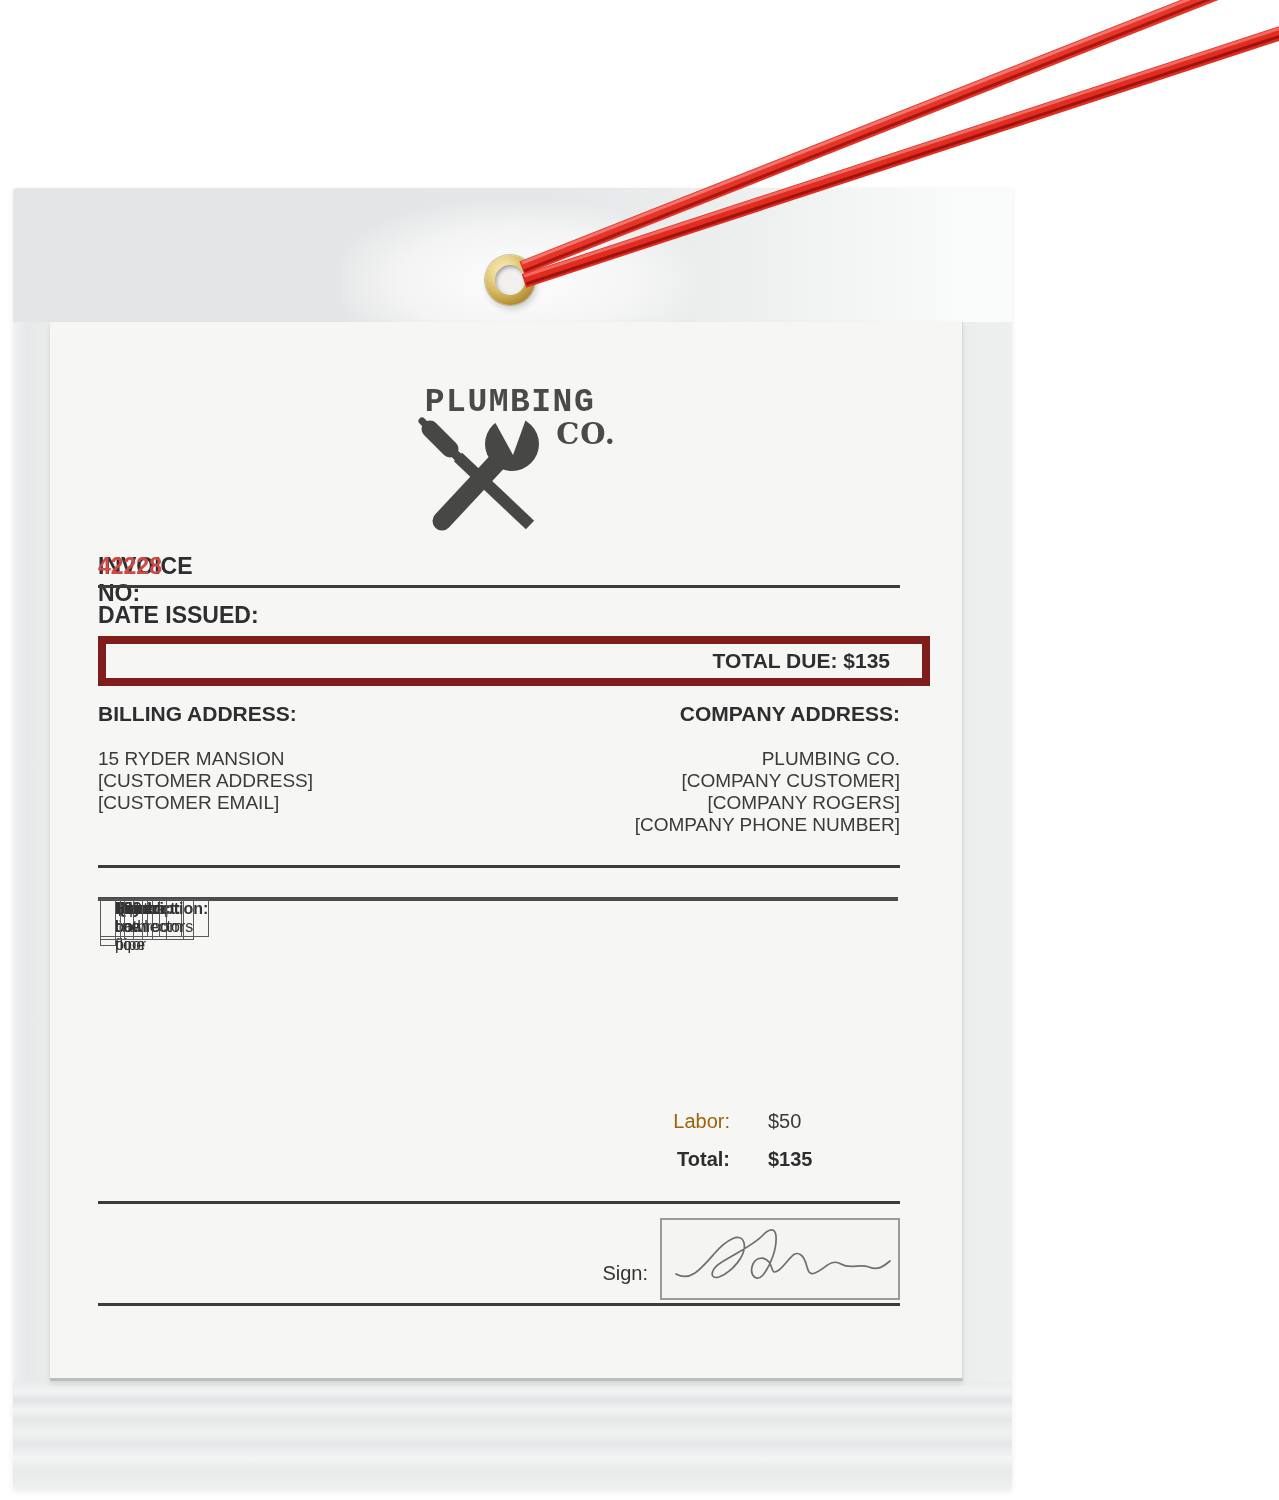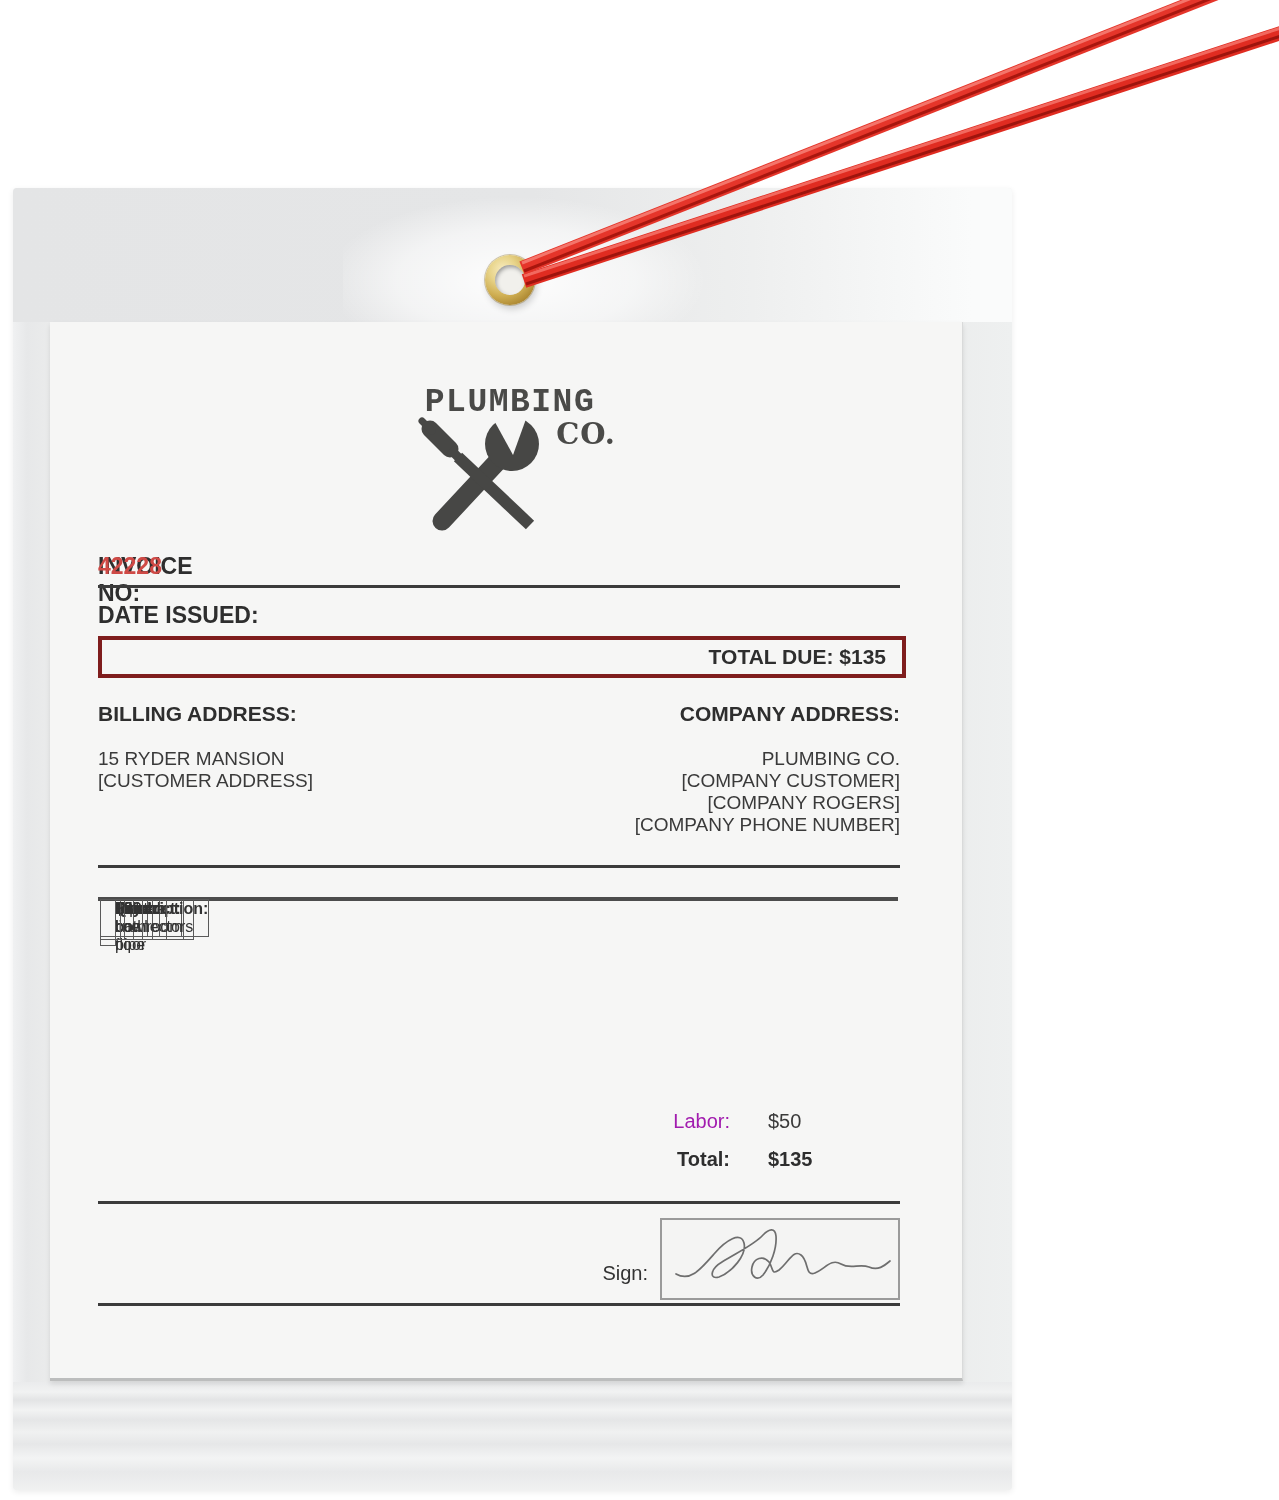--- a/index.html
+++ b/index.html
@@ -34,41 +34,41 @@
   .logo-co{left:186px;top:33px;width:80px;text-align:center;
       font-family:"DejaVu Serif", serif;font-weight:bold;font-size:29px;letter-spacing:1px;color:#4a4a48;}
   .logo-tools{left:54px;top:27px;width:135px;height:128px;}
 
   
   .invoice-no{left:48px;top:231px;font-size:23px;font-weight:bold;}
   .invoice-no .num{color:#cf4a46;}
   .rule{left:48px;width:802px;height:3px;background:#3b3b3b;}
   .rule1{top:263px;} .rule2{top:543px;} .rule3{top:879px;} .rule4{top:981px;}
   .date-issued{left:48px;top:280px;font-size:23px;font-weight:bold;}
-  .totaldue-box{left:48px;top:314px;width:784px;height:34px;border:4px solid #7f1d1d;
-      text-align:right;line-height:34px;padding-right:16px;font-size:21px;font-weight:bold;}
+  .totaldue-box{left:48px;top:314px;width:784px;height:34px;border:8px solid #7f1d1d;
+      text-align:right;line-height:34px;padding-right:32px;font-size:21px;font-weight:bold;}
 
   
   .addr-head-left{left:48px;top:380px;font-size:21px;font-weight:bold;}
   .addr-head-right{left:448px;top:380px;width:402px;text-align:right;font-size:21px;font-weight:bold;}
   .addr-left{left:48px;top:426px;width:360px;font-size:19px;line-height:22px;color:#3a3a3a;}
   .addr-right{left:448px;top:426px;width:402px;text-align:right;font-size:19px;line-height:22px;color:#3a3a3a;}
   .addr-left div,.addr-right div{position:static;}
 
   
   .items{left:48px;top:575px;width:800px;border-collapse:collapse;table-layout:fixed;
          border:2px solid #4c4c4c;font-size:16px;color:#333;}
   .items th,.items td{border:1px solid #5a5a5a;text-align:left;padding:0 0 0 14px;font-weight:normal;}
   .items th{font-weight:bold;height:36px;}
   .items td{height:39px;}
   .items tr.empty td{height:45px;}
   .col-qty{width:90px;} .col-prod{width:244px;} .col-desc{width:322px;} .col-price{width:144px;}
 
   
-  .tot-label{left:448px;width:232px;text-align:right;font-size:20px;color:#a21caf;}
+  .tot-label{left:448px;width:232px;text-align:right;font-size:20px;color:#a16207;}
   .tot-value{left:718px;font-size:20px;color:#3a3a3a;}
   .labor-l{top:788px;} .labor-v{top:788px;}
   .total-l{top:826px;font-weight:bold;color:#2e2e2e;} .total-v{top:826px;font-weight:bold;color:#2e2e2e;}
 
   
   .sign-label{left:448px;top:940px;width:150px;text-align:right;font-size:20px;color:#333;}
   .sign-box{left:610px;top:896px;width:236px;height:78px;border:2px solid #9a9a9a;background:#f4f4f3;}
   .sign-box svg{position:absolute;left:0;top:0;}
 
   
@@ -118,20 +118,21 @@
 
     <div class="date-issued">DATE ISSUED:</div>
     <div class="totaldue-box">TOTAL DUE: $135</div>
 
     <div class="addr-head-left">BILLING ADDRESS:</div>
     <div class="addr-head-right">COMPANY ADDRESS:</div>
 
     <div class="addr-left">
       <div>15 RYDER MANSION</div>
       <div>[CUSTOMER ADDRESS]</div>
+      <div>[CUSTOMER EMAIL]</div>
     </div>
     <div class="addr-right">
       <div>PLUMBING CO.</div>
       <div>[COMPANY CUSTOMER]</div>
       <div>[COMPANY ROGERS]</div>
       <div>[COMPANY PHONE NUMBER]</div>
     </div>
 
     <div class="rule rule2"></div>
 

